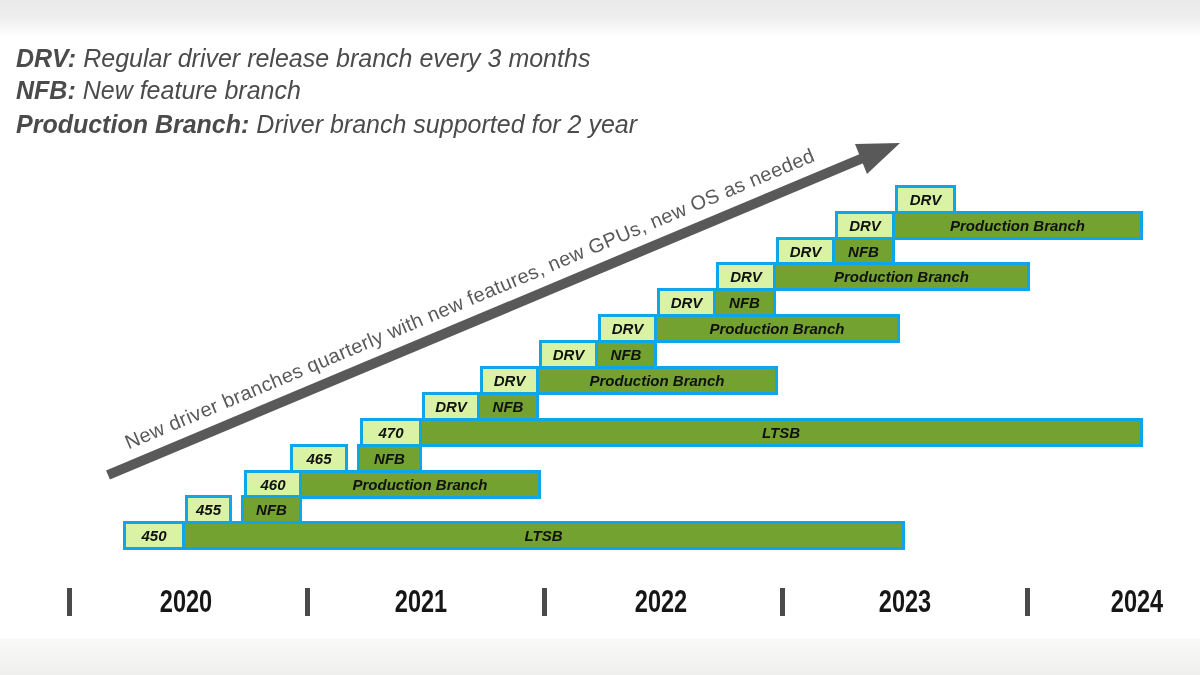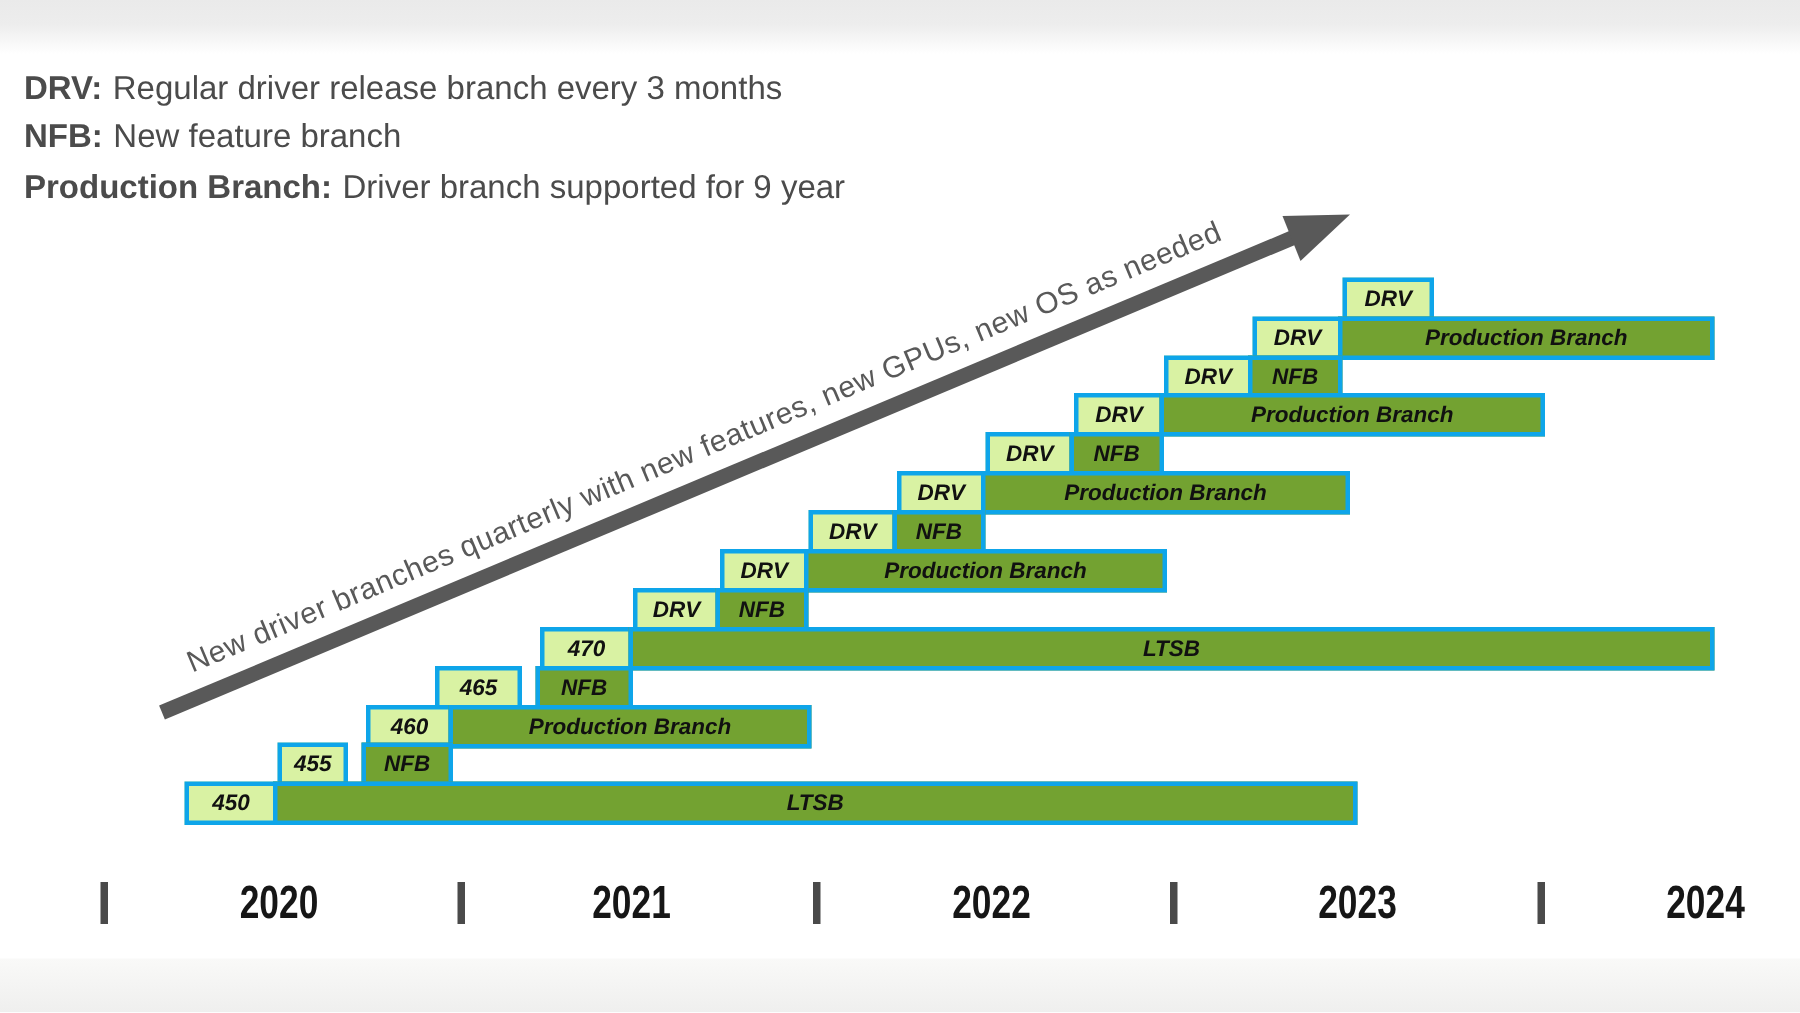--- a/index.html
+++ b/index.html
@@ -9,21 +9,21 @@
   }
   .band-top{
     position:absolute;left:0;top:0;width:1200px;height:36px;
     background:linear-gradient(to bottom,#eaeaea 0%,#ededed 45%,#ffffff 100%);
   }
   .band-bottom{
     position:absolute;left:0;top:639px;width:1200px;height:36px;
     background:linear-gradient(to bottom,#f9f9f8 0%,#efefee 100%);
   }
   .legend{position:absolute;left:16px;top:46px;color:#4b4b4b;}
-  .legend-line{font-size:22px;line-height:25px;white-space:nowrap;}
+  .legend-line{font-size:25px;line-height:25px;white-space:nowrap;font-style:italic;}
   .legend-line.l1{margin-bottom:7px;}
   .legend-line.l2{margin-bottom:9px;}
   .legend-line.l3{margin-bottom:10px;}
   .legend-line .term{font-weight:700;margin-right:7px;}
   .arrow-svg{position:absolute;left:0;top:0;width:1200px;height:675px;}
   .arrow-label{
     position:absolute;left:126px;top:432px;
     transform:rotate(-22.8deg);transform-origin:0 50%;
     font-size:20px;letter-spacing:0.4px;color:#595959;white-space:nowrap;
   }
@@ -48,21 +48,21 @@
 <body>
 
 <div class="page">
 
   <div class="band-top"></div>
   <div class="band-bottom"></div>
 
   <div class="legend">
     <div class="legend-line l1"><span class="term">DRV:</span><span>Regular driver release branch every 3 months</span></div>
     <div class="legend-line l2"><span class="term">NFB:</span><span>New feature branch</span></div>
-    <div class="legend-line l3"><span class="term">Production Branch:</span><span>Driver branch supported for 9 year</span></div>
+    <div class="legend-line l3"><span class="term">Production Branch:</span><span>Driver branch supported for 2 year</span></div>
   </div>
 
   <svg class="arrow-svg" viewBox="0 0 1200 675" xmlns="http://www.w3.org/2000/svg">
     <line x1="108" y1="475" x2="863" y2="158" stroke="#595959" stroke-width="10"></line>
     <polygon points="900,143 867,174 855,144" fill="#595959"></polygon>
   </svg>
 
   <div class="arrow-label">New driver branches quarterly with new features, new GPUs, new OS as needed</div>
 
   <div id="bars">

